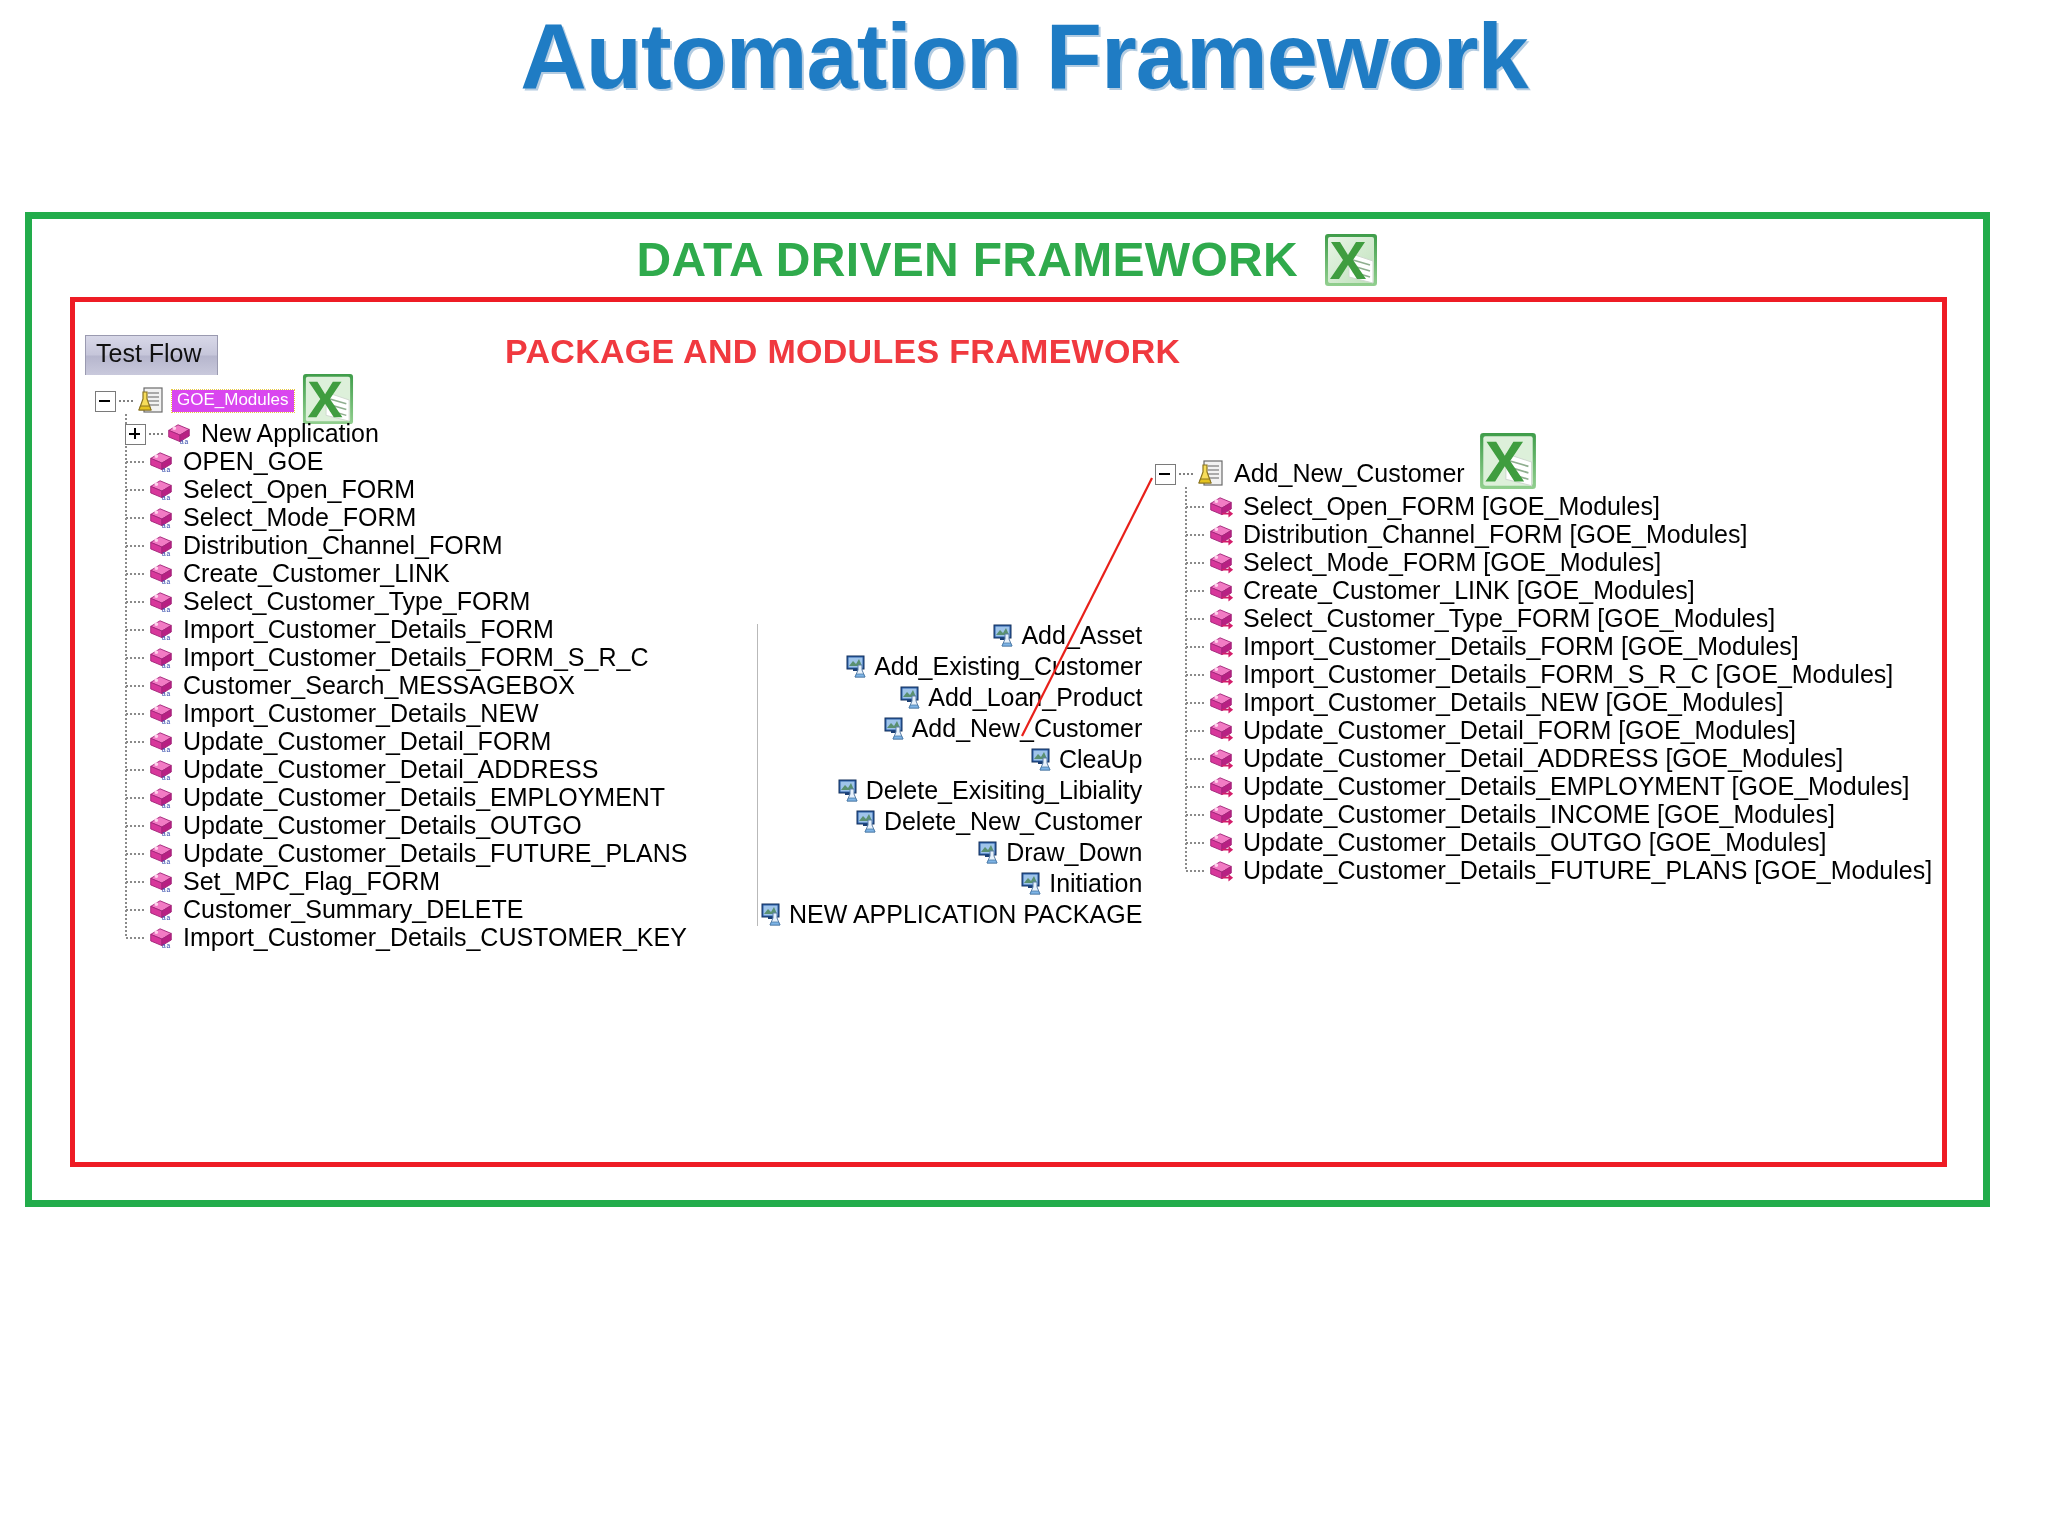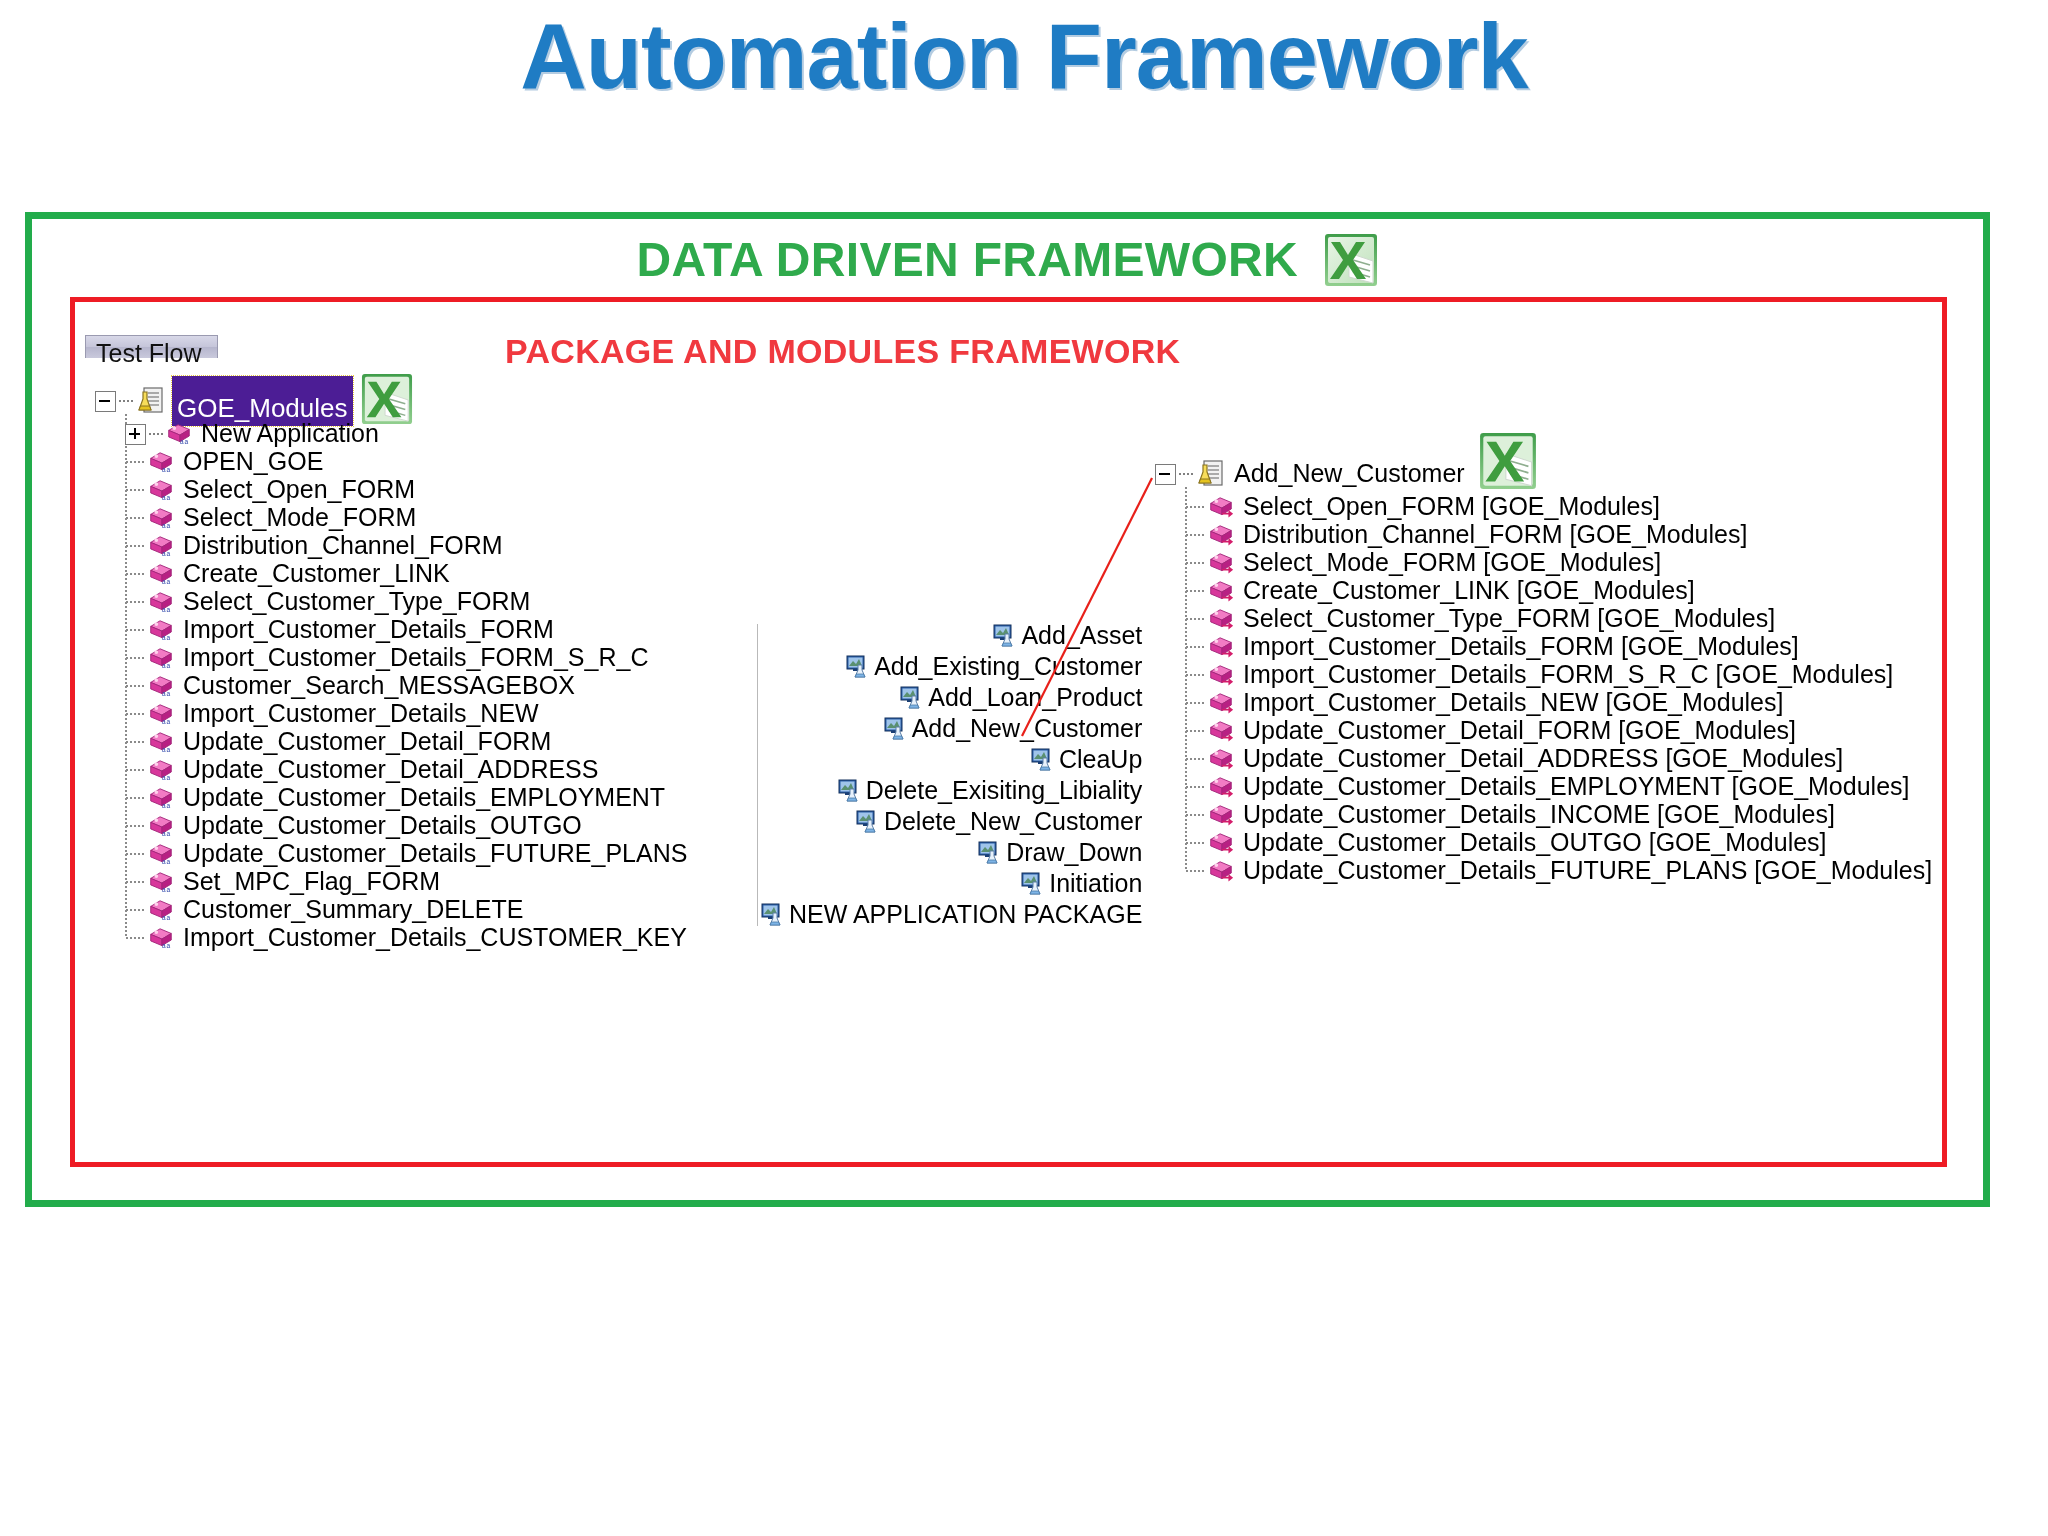--- a/index.html
+++ b/index.html
@@ -71,21 +71,21 @@
     font-size:34px;
     font-weight:600;
     color:#f0393f;
     letter-spacing:.3px;
     white-space:nowrap;
   }
   
   #testflow-tab{
     position:absolute;
     left:85px; top:335px;
-    width:133px; height:23px;
+    width:133px; height:40px;
     background:linear-gradient(to bottom,#d8d8e8 0%,#c6c6da 48%,#b6b6cd 52%,#c9c9dc 100%);
     border:1px solid #9a9ab0;
     border-bottom:none;
     font-size:25px;
     color:#111;
     padding:3px 0 0 10px;
     box-sizing:border-box;
     font-family:"Liberation Sans", sans-serif;
   }
   
@@ -126,26 +126,26 @@
   .test-icon{width:30px;height:30px;flex:0 0 auto;margin-right:7px;}
   .test-icon svg{display:block}
   
   .act-icon{width:28px;height:24px;flex:0 0 auto;margin-right:8px;}
   .act-icon svg{display:block}
   
   .mon-icon{width:24px;height:24px;flex:0 0 auto;margin-right:4px;}
   .mon-icon svg{display:block}
 
   .root-label-sel{
-    background:#4c1d95;
+    background:#d946ef;
     color:#ffffff;
-    padding:18px 5px 2px 5px;
+    padding:0 5px 2px 5px;
     outline:1px dotted #e8c840;
     outline-offset:0px;
-    font-size:26px;
+    font-size:17px;
     line-height:1.12;
   }
   .root-label-plain{
     color:#000;
     padding:1px 4px 2px 2px;
     font-size:25px;
   }
   .children{
     position:relative;
     margin-left:30px;

